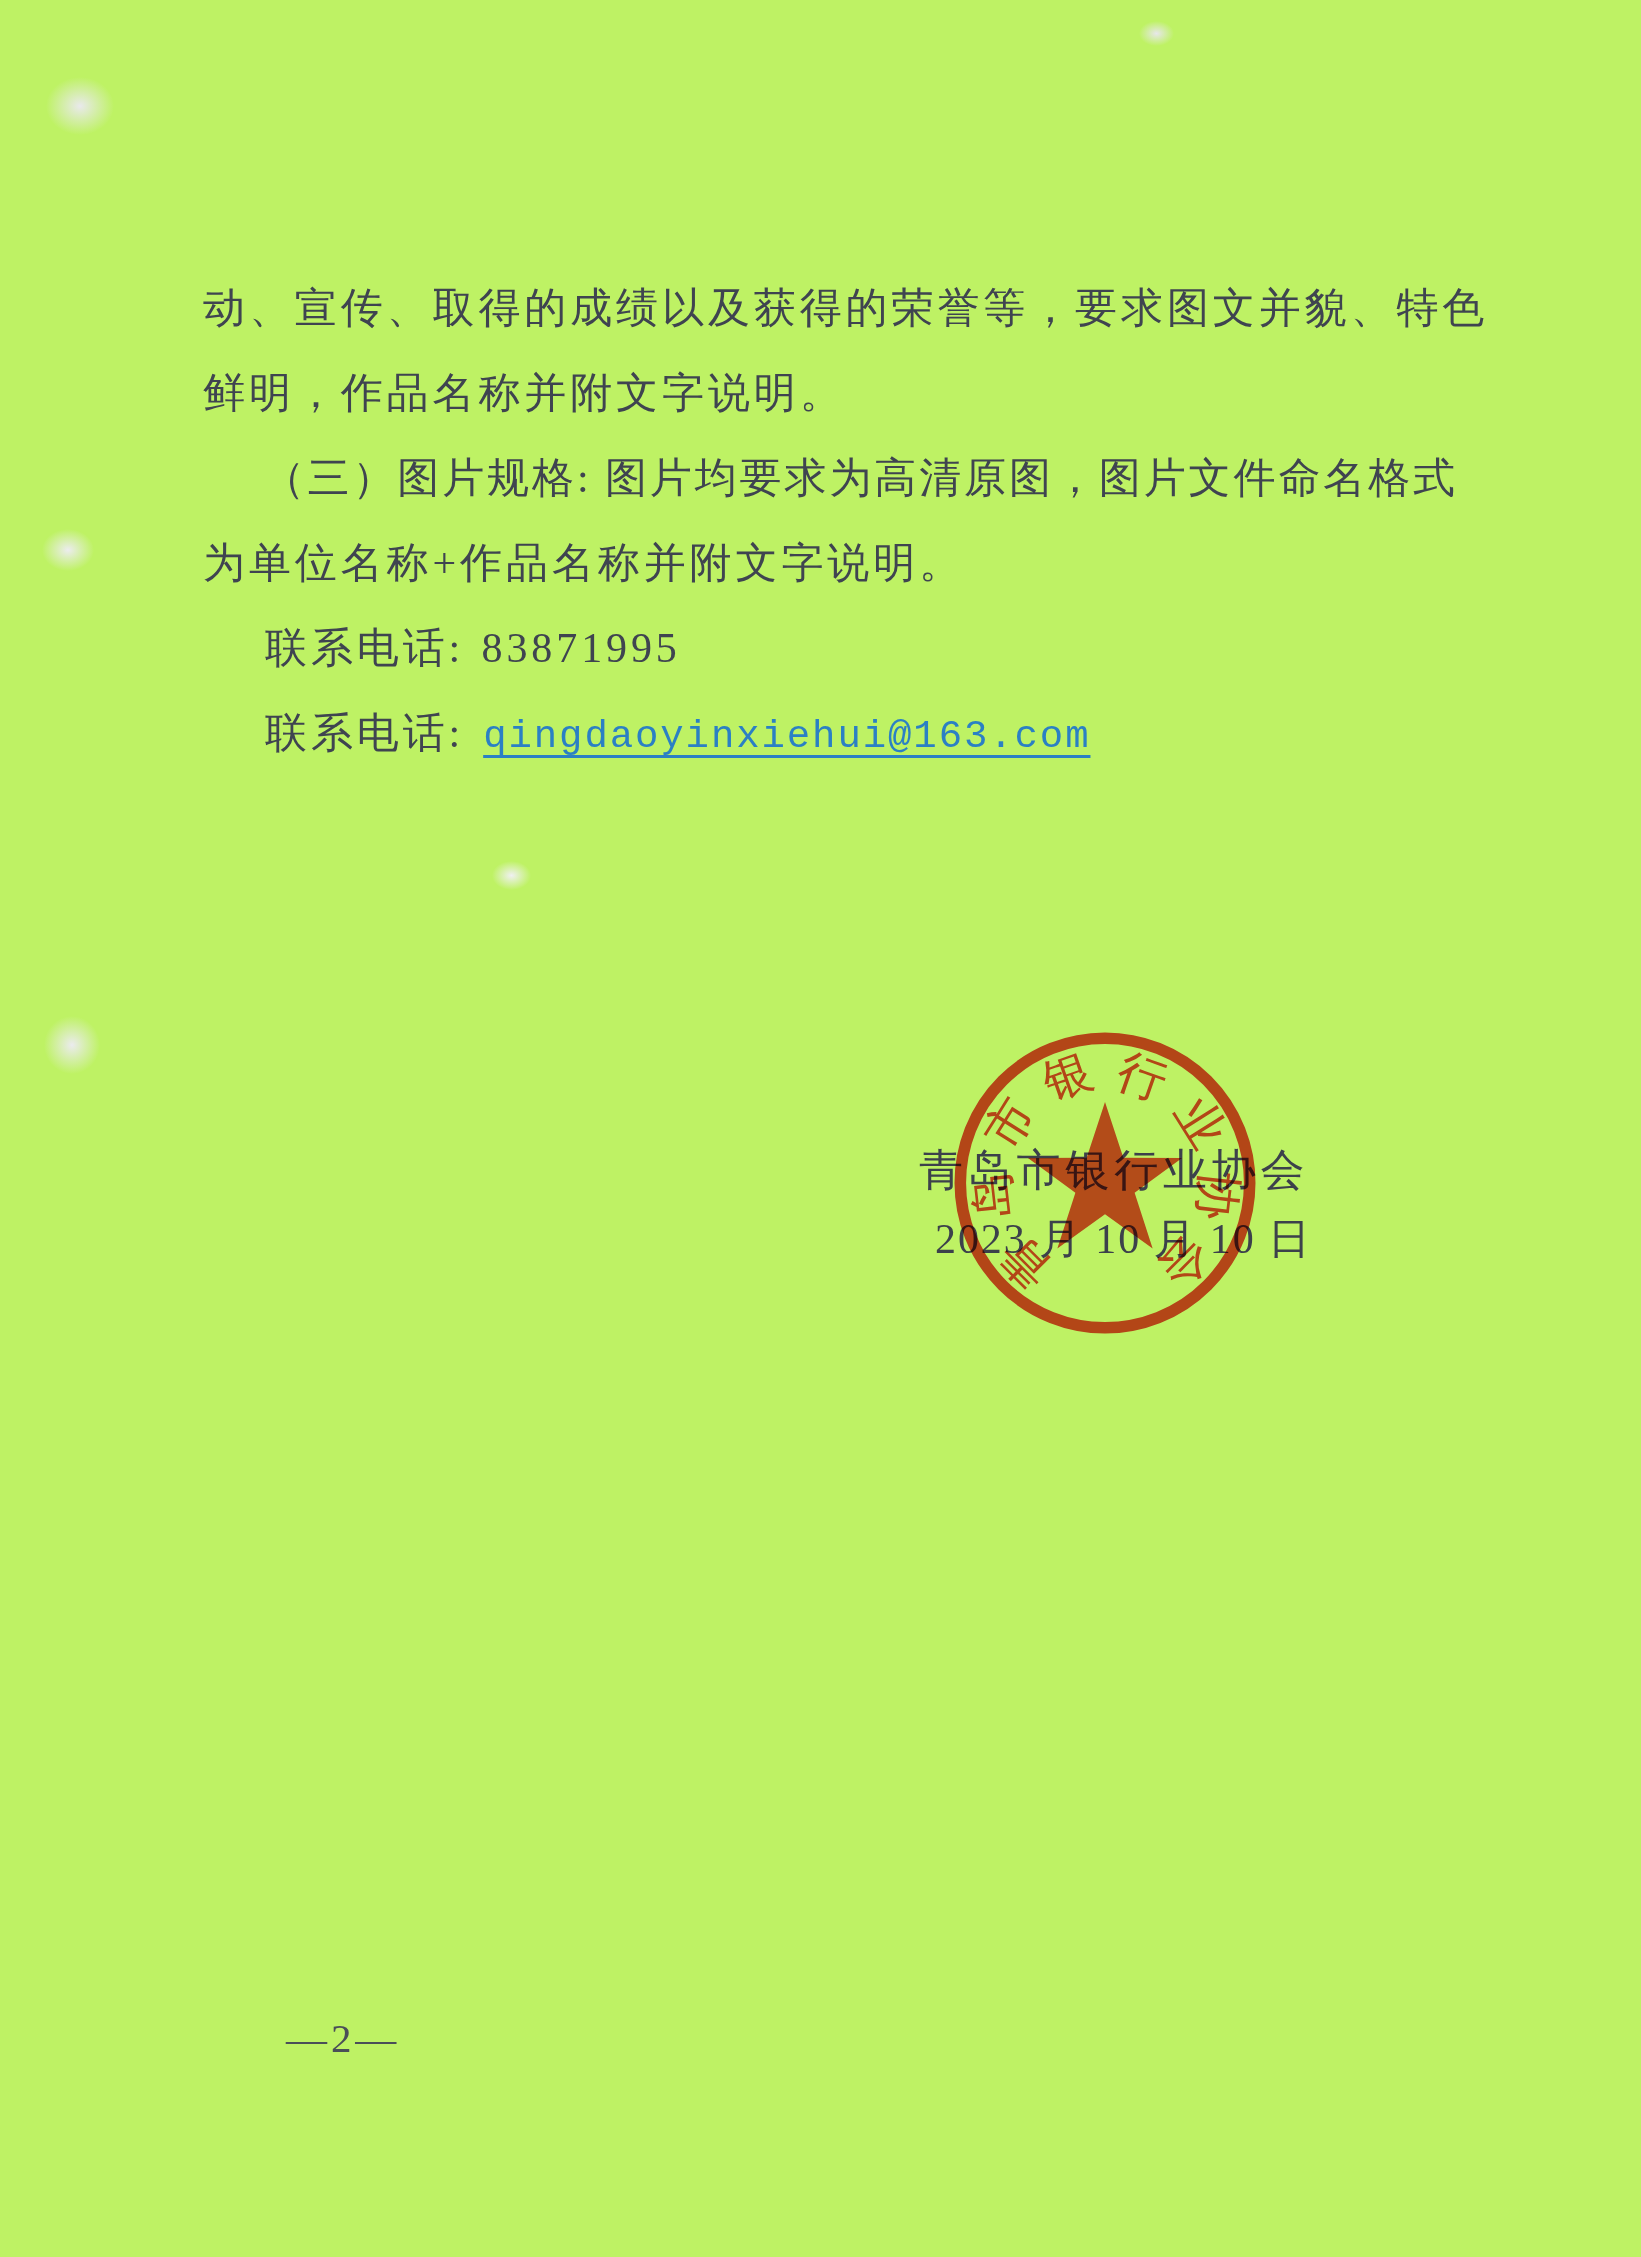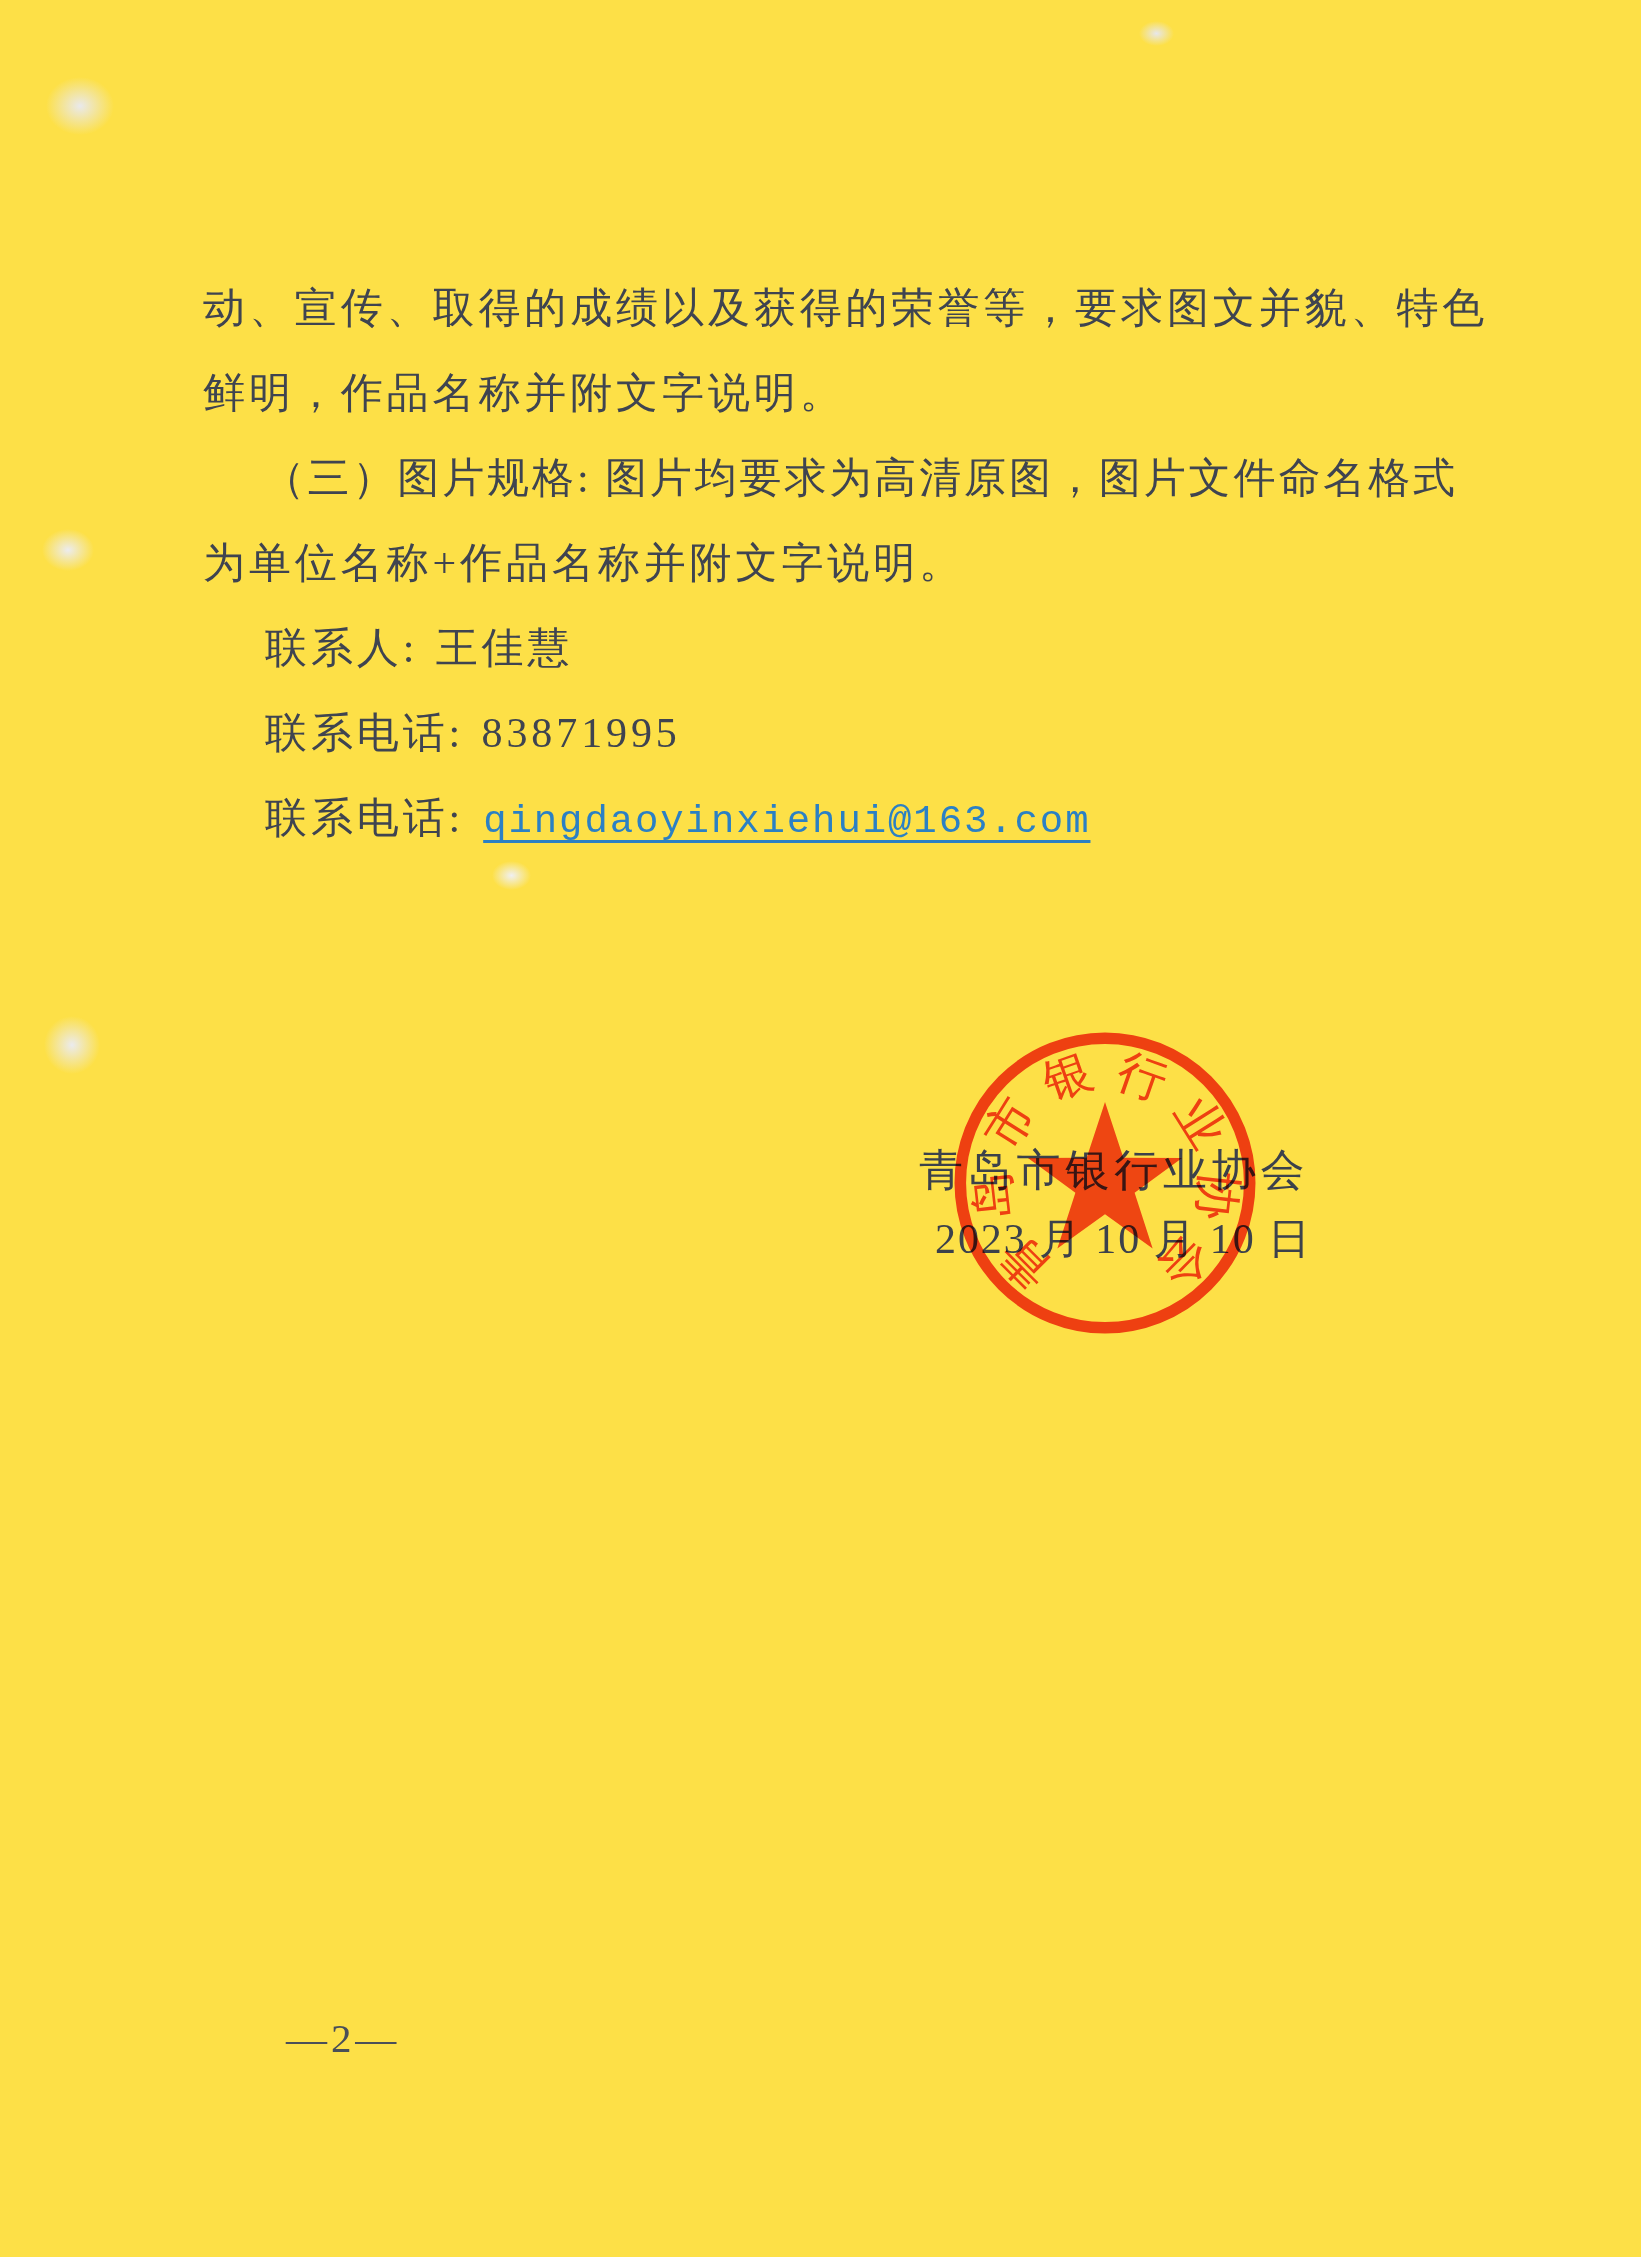--- a/index.html
+++ b/index.html
@@ -1,18 +1,18 @@
 <!DOCTYPE html>
 <html><head>
 <meta charset="utf-8">
 <style>
   html,body { margin:0; padding:0; background:#ffffff; }
   .page {
     position:relative; width:1641px; height:2257px;
-    background:#fde047; overflow:hidden;
+    background:#bef264; overflow:hidden;
     font-family:"Liberation Serif","DejaVu Serif",serif;
   }
   
   .bodytext {
     position:absolute; left:203px; top:266px; width:1255px;
     font-size:42px; line-height:85px; color:#3f4450;
     letter-spacing:3.9px;
   }
   .line { height:85px; white-space:nowrap; }
   .indent-para { margin-left:46px; letter-spacing:2.9px;text-align:right; }
@@ -65,23 +65,20 @@
   <div class="smudge s3"></div>
   <div class="smudge s4"></div>
   <div class="smudge s5"></div>
 
   <div class="bodytext">
     <div class="line">动、宣传、取得的成绩以及获得的荣誉等，要求图文并貌、特色</div>
     <div class="line">鲜明，作品名称并附文字说明。</div>
     <div class="line indent-para">（三）图片规格: 图片均要求为高清原图，图片文件命名格式</div>
     <div class="line">为单位名称+作品名称并附文字说明。</div>
     <div class="line indent-contact">
-      <span>联系人:</span><span class="value-gap">王佳慧</span>
-    </div>
-    <div class="line indent-contact">
       <span>联系电话:</span><span class="value-gap">83871995</span>
     </div>
     <div class="line indent-contact">
       <span>联系电话:</span><a class="email-link value-gap">qingdaoyinxiehui@163.com</a>
     </div>
   </div>
 
   <div class="sig-org">青岛市银行业协会</div>
   <div class="sig-date">2023 月 10 月 10 日</div>
 

